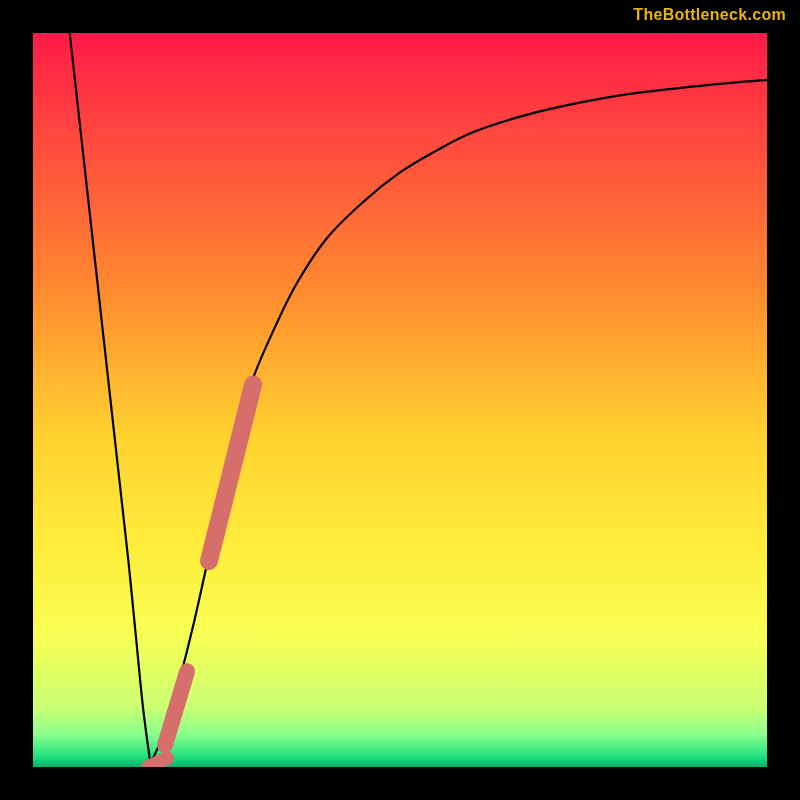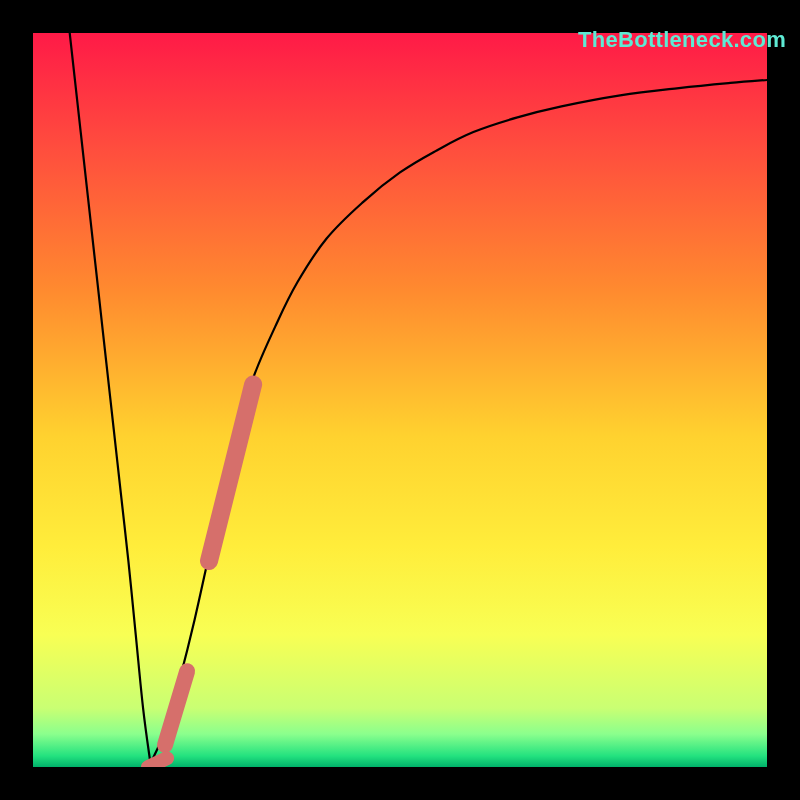--- a/index.html
+++ b/index.html
@@ -31,27 +31,26 @@
   }
   .gradient svg {
     display: block;
     width: 100%;
     height: 100%;
   }
   .watermark {
     position: absolute;
     top: 6px;
     right: 14px;
-    color: #5eead4;
-    font-size: 22px;
+    color: #eab308;
+    font-size: 16px;
     font-weight: 600;
     letter-spacing: 0.3px;
     user-select: none;
     pointer-events: none;
-    margin-top: 21px;
   }
   .curve-layer {
     position: absolute;
     inset: 0;
     pointer-events: none;
   }
   .highlight {
     position: absolute;
     background: #d66f6b;
     border-radius: 10px;

